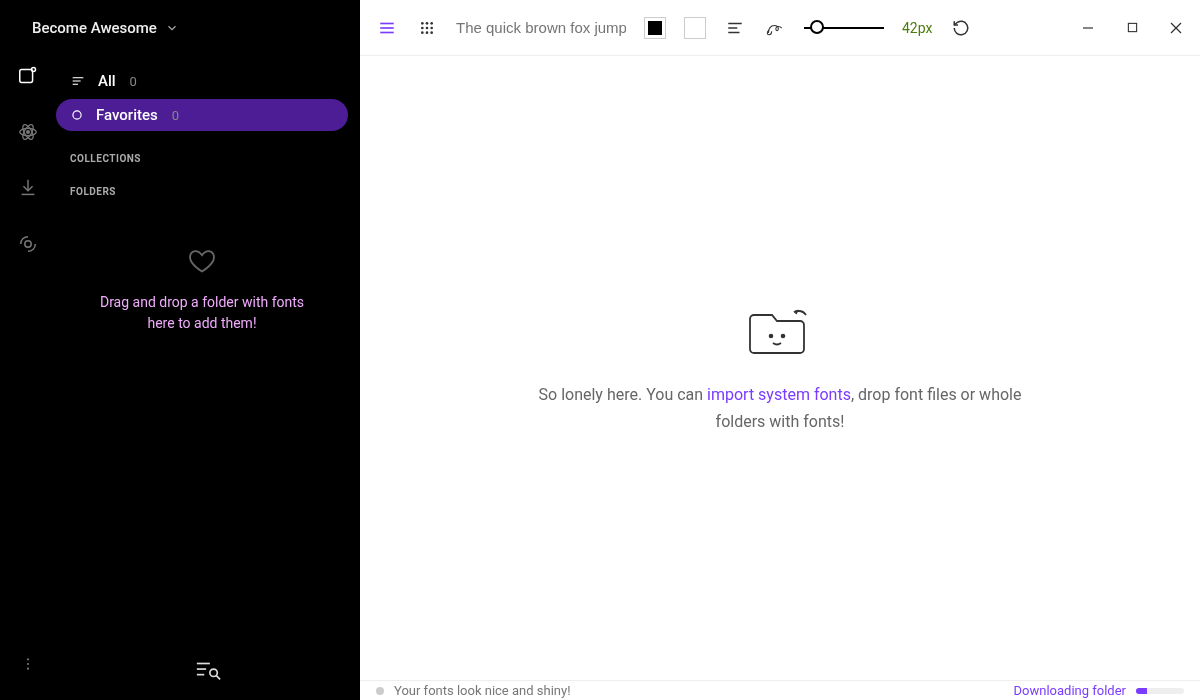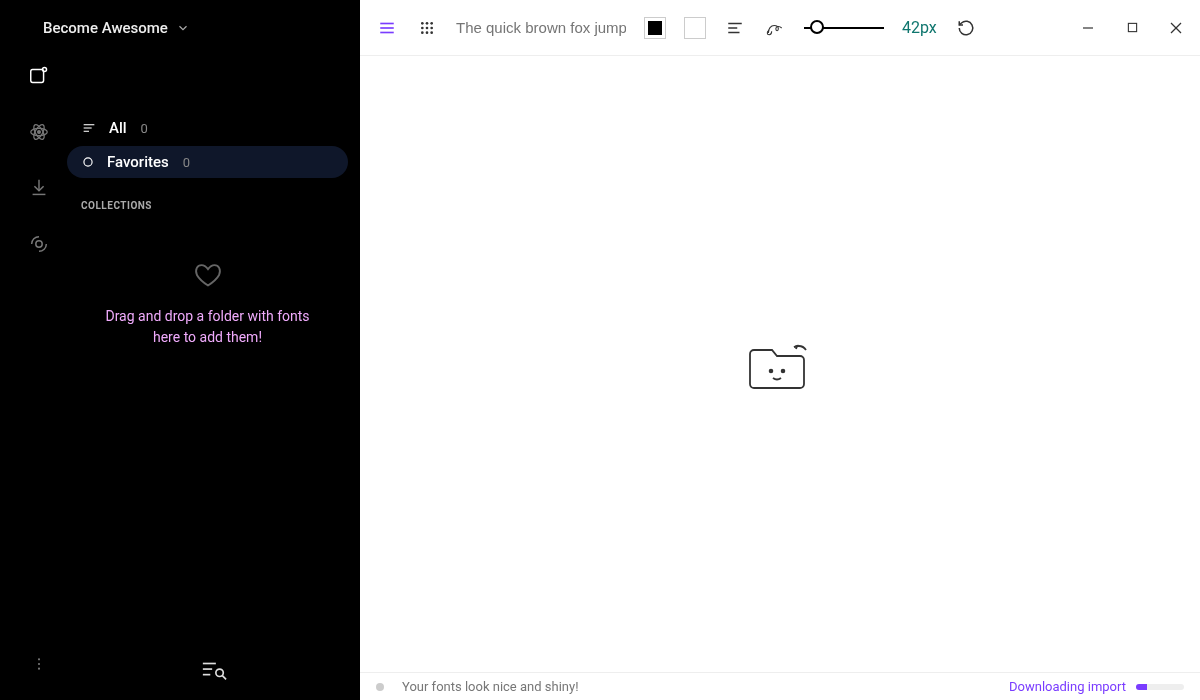--- a/index.html
+++ b/index.html
@@ -6,21 +6,20 @@
   body {
     font-family: -apple-system, BlinkMacSystemFont, "Segoe UI", Roboto, sans-serif;
     width: 1200px; height: 700px; overflow: hidden; background: #fff;
     display: flex;
   }
 
   
   .sidebar {
     width: 360px; height: 700px; background: #000; color: #fff;
     display: flex;
-    padding-left: 11px;
   }
   .icon-rail {
     width: 56px; display: flex; flex-direction: column; align-items: center;
     padding-top: 64px; gap: 32px; position: relative;
   }
   .rail-icon {
     width: 24px; height: 24px; display: flex; align-items: center; justify-content: center;
     cursor: pointer; color: #fff;
   }
   .rail-icon.dim { color: #777; }
@@ -29,27 +28,27 @@
     flex: 1; display: flex; flex-direction: column; padding-right: 12px; position: relative;
   }
   .workspace-switcher {
     display: flex; align-items: center; gap: 8px; height: 56px; padding-left: 0;
     position: absolute; left: -40px; top: 0; width: calc(100% + 40px);
   }
   .workspace-title {
     font-size: 15px; font-weight: 500; color: #eee; cursor: pointer;
     display: flex; align-items: center; gap: 8px; padding-left: 16px;
   }
-  .sidebar-content { margin-top: 112px; }
+  .sidebar-content { margin-top: 65px; }
   .nav-item {
     display: flex; align-items: center; gap: 12px; height: 32px;
     padding: 0 14px; border-radius: 16px; cursor: pointer; font-size: 15px;
     margin-bottom: 2px;
   }
-  .nav-item.active { background: #0f172a; }
+  .nav-item.active { background: #4c1d95; }
   .nav-item .count { color: #888; font-size: 13px; margin-left: 2px; }
   .nav-item-label { font-weight: 500; }
   .section-header {
     font-size: 10px; font-weight: 700; color: #aaa; letter-spacing: 0.5px;
     margin: 22px 0 10px 14px;
   }
   .new-collection {
     color: #888; font-size: 15px; padding-left: 14px; cursor: pointer; height: 32px;
     display: flex; align-items: center;
   }
@@ -85,35 +84,35 @@
   .swatch-black .inner { width: 14px; height: 14px; background:#000; margin: 3px; }
   .swatch-white .inner { width: 14px; height: 14px; background:#fff; margin: 3px; }
   .slider {
     width: 80px; height: 22px; position: relative; display:flex; align-items:center;
   }
   .slider-track { height:2px; background:#000; width:100%; }
   .slider-knob {
     width:14px; height:14px; border:2px solid #000; background:#fff; border-radius:50%;
     position:absolute; left:6px; top:3px;
   }
-  .size-label { font-size:16px; color:#0f766e; }
+  .size-label { font-size:14px; color:#4d7c0f; }
   .spacer { flex: 1; }
   .win-controls { display:flex; gap: 28px; align-items:center; margin-left: 20px;}
   .win-btn { width:16px; height:16px; display:flex; align-items:center; justify-content:center; cursor:pointer; color:#333;}
 
   .content {
     flex: 1; display:flex; align-items:center; justify-content:center; flex-direction:column;
     color:#666; text-align:center; padding: 0 40px;
   }
   .content-msg { font-size: 16px; line-height:1.7; max-width: 520px; margin-top: 24px;}
   .content-msg a { color: #7a3cff; cursor:pointer; text-decoration:none; }
 
   .statusbar {
-    height: 28px; border-top: 1px solid #eee; display:flex; align-items:center;
-    padding: 0 16px; font-size: 13px; gap:18px;
+    height: 20px; border-top: 1px solid #eee; display:flex; align-items:center;
+    padding: 0 16px; font-size: 13px; gap:10px;
   }
   .status-dot { width:8px; height:8px; border-radius:50%; background:#ccc; }
   .status-text { color:#777; }
   .status-right { margin-left:auto; display:flex; align-items:center; gap:10px; }
   .update-label { color:#7a3cff; }
   .progress { width:48px; height:6px; border-radius:3px; background:#eee; overflow:hidden; }
   .progress-fill { height:100%; background:#7a3cff; width:22%; }
 </style>
 </head>
 <body>
@@ -182,20 +181,21 @@
       <div class="nav-item active">
         <svg width="14" height="14" viewBox="0 0 24 24" fill="none" stroke="#fff" stroke-width="2">
             <circle cx="12" cy="12" r="7"></circle>
           </svg>
         <span class="nav-item-label">Favorites</span>
         <span class="count">0</span>
       </div>
 
       <div class="section-header">COLLECTIONS</div>
 
+      <div class="section-header">FOLDERS</div>
       <div class="empty-folders">
         <svg width="30" height="28" viewBox="0 0 24 24" fill="none" stroke="#666" stroke-width="1.6">
           <path d="M12 21s-7-4.5-9.5-9C.5 7 3 3.5 6.5 3.5 8.5 3.5 10.5 5 12 7c1.5-2 3.5-3.5 5.5-3.5C21 3.5 23.5 7 21.5 12 19 16.5 12 21 12 21z"></path>
         </svg>
         <div>Drag and drop a folder with fonts here to add them!</div>
       </div>
     </div>
 
     <div class="search-area">
       <svg width="26" height="24" viewBox="0 0 28 24" fill="none" stroke="#ddd" stroke-width="1.8">
@@ -285,25 +285,28 @@
 
   <div class="content">
     <svg width="64" height="56" viewBox="0 0 64 56" fill="none" stroke="#333" stroke-width="1.8">
       <path d="M6 14 h18 l5 6 h23 a4 4 0 0 1 4 4 v24 a4 4 0 0 1-4 4 H6 a4 4 0 0 1-4-4 V18 a4 4 0 0 1 4-4 z"></path>
       <circle cx="23" cy="35" r="1.4" fill="#333"></circle>
         <circle cx="35" cy="35" r="1.4" fill="#333"></circle>
       <path d="M25 42 q4 3 8 0"></path>
       <path d="M58 14 q-4 -6 -12 -3"></path>
         <path d="M46 11 l3 -1 l-1 3"></path>
     </svg>
+    <p class="content-msg">
+      <span>So lonely here. You can </span><a>import system fonts</a><span>, drop font files or whole folders with fonts!</span>
+    </p>
   </div>
 
   <div class="statusbar">
     <div class="status-dot"></div>
     <span class="status-text">Your fonts look nice and shiny!</span>
     <div class="status-right">
-      <span class="update-label">Downloading import</span>
+      <span class="update-label">Downloading folder</span>
       <div class="progress">
           <div class="progress-fill"></div>
         </div>
     </div>
   </div>
 </div>
 
 </body></html>

